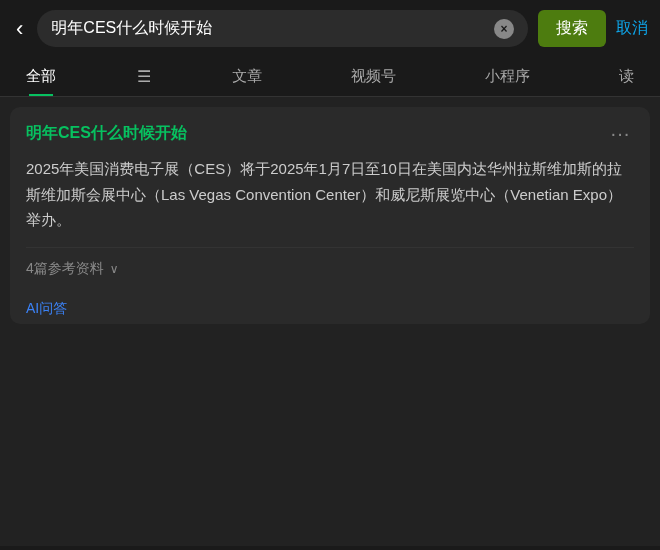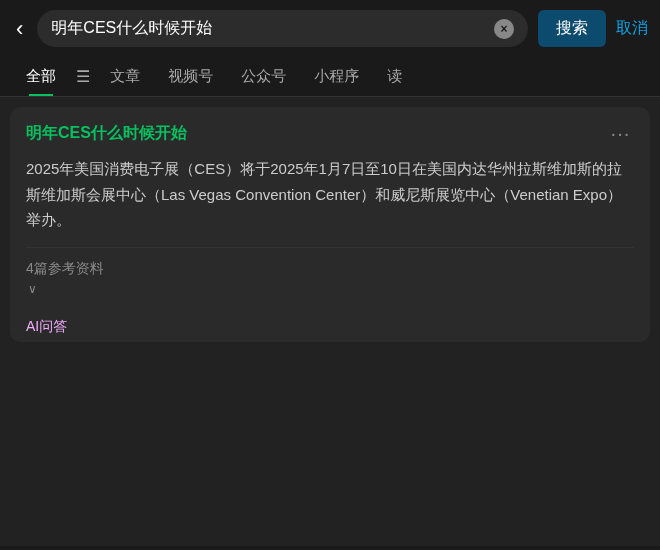--- a/index.html
+++ b/index.html
@@ -59,21 +59,21 @@
       align-items: center;
       justify-content: center;
       cursor: pointer;
       flex-shrink: 0;
       color: #1a1a1a;
       font-size: 12px;
       font-weight: bold;
     }
 
     .search-btn {
-      background: #0c4a6e;
+      background: #4d7c0f;
       color: #ffffff;
       border: none;
       border-radius: 6px;
       padding: 8px 18px;
       font-size: 16px;
       cursor: pointer;
       flex-shrink: 0;
     }
 
     .cancel-btn {
@@ -84,20 +84,21 @@
     }
 
     
     .tabs-area {
       background: #1a1a1a;
       display: flex;
       align-items: center;
       padding: 0 12px;
       border-bottom: 1px solid #333;
       overflow-x: auto;
+      justify-content: space-between;
     }
 
     .tabs-area::-webkit-scrollbar {
       display: none;
     }
 
     .tab-item {
       color: #aaaaaa;
       font-size: 15px;
       padding: 10px 14px;
@@ -168,36 +169,36 @@
 
     .ai-card-body {
       color: #cccccc;
       font-size: 15px;
       line-height: 1.7;
       margin-bottom: 14px;
     }
 
     .references-row {
       display: flex;
+      align-items: center;
       color: #888;
       font-size: 14px;
       padding: 12px 0;
       border-top: 1px solid #333;
       cursor: pointer;
       gap: 4px;
-      flex-direction: column;
     }
 
     .references-row .chevron {
       font-size: 12px;
       margin-left: 2px;
     }
 
     .ai-answer-label {
-      color: #f0abfc;
+      color: #3b82f6;
       font-size: 14px;
       padding: 10px 0 6px 0;
     }
   </style>
 </head>
 <body>
 
 <div class="search-bar-area">
   <div class="back-btn">‹</div>
   <div class="search-input-wrap">
@@ -206,21 +207,20 @@
   </div>
   <button class="search-btn">搜索</button>
   <div class="cancel-btn">取消</div>
 </div>
 
 <div class="tabs-area">
   <div class="tab-item active">全部</div>
   <div class="tab-filter-icon">☰</div>
   <div class="tab-item">文章</div>
   <div class="tab-item">视频号</div>
-  <div class="tab-item">公众号</div>
   <div class="tab-item">小程序</div>
   <div class="tab-item">读</div>
 </div>
 
 <div class="main-content">
   <div class="ai-card">
     <div class="ai-card-header">
       <div class="ai-card-title">明年CES什么时候开始</div>
       <div class="more-btn">···</div>
     </div>

